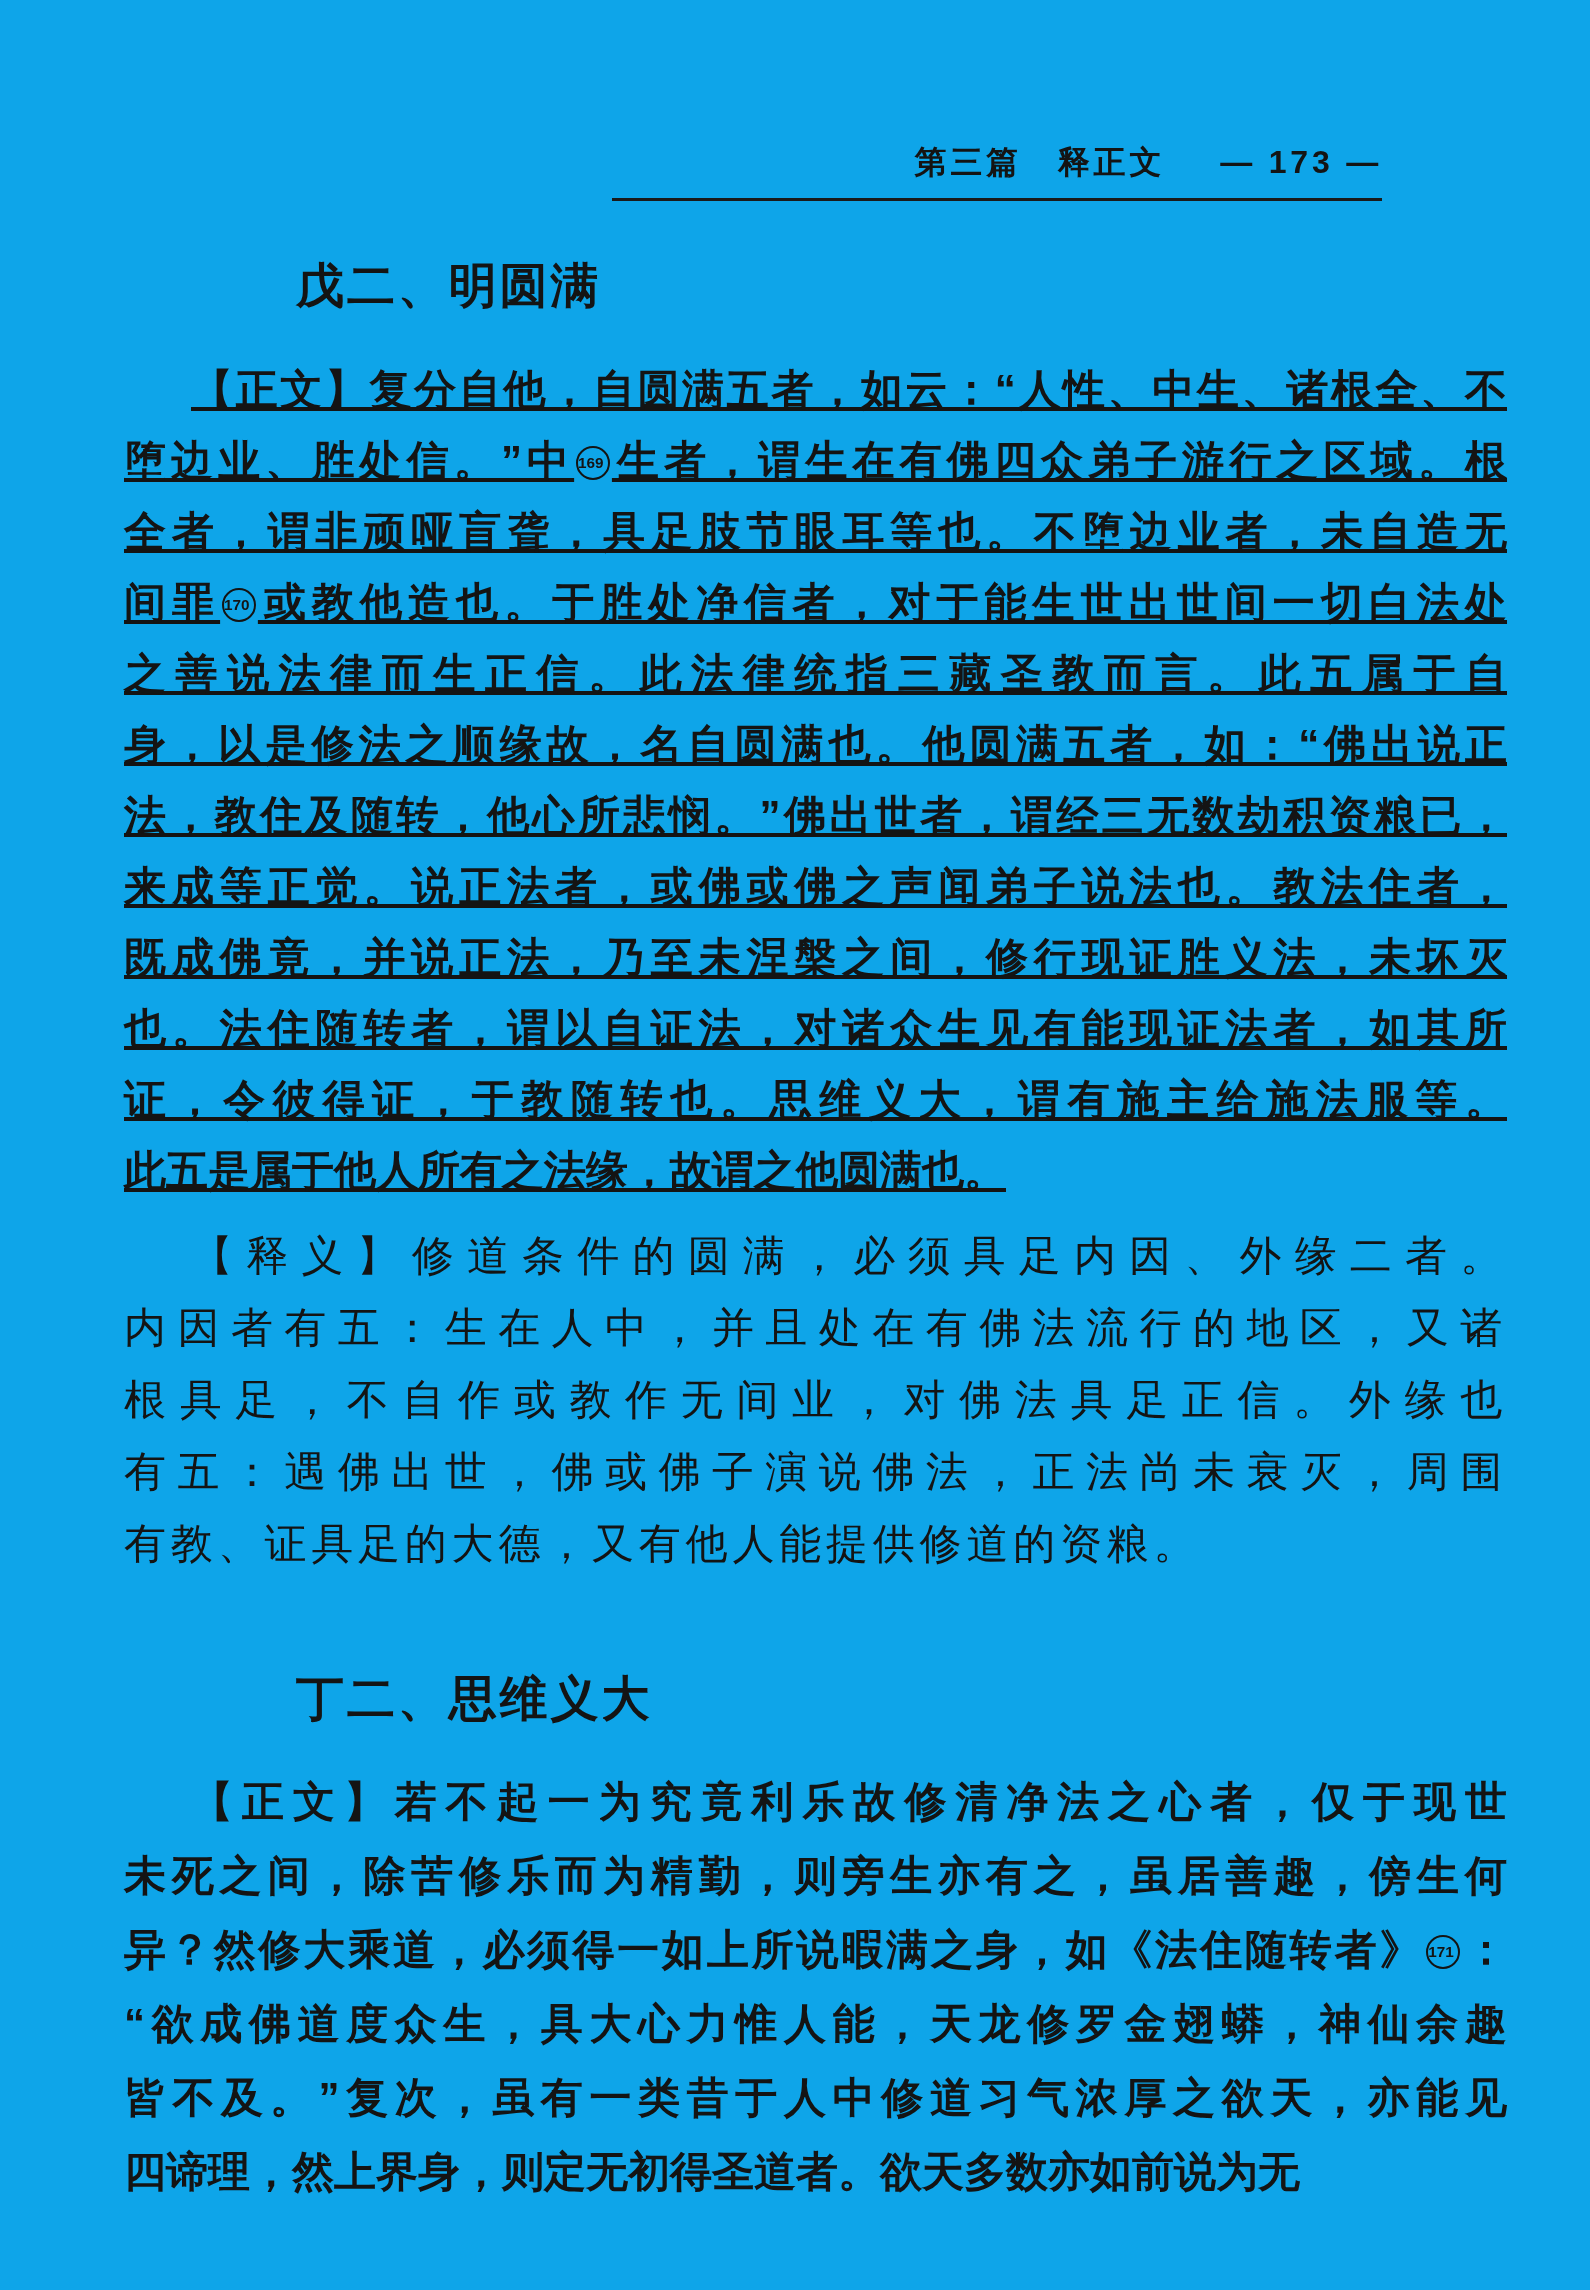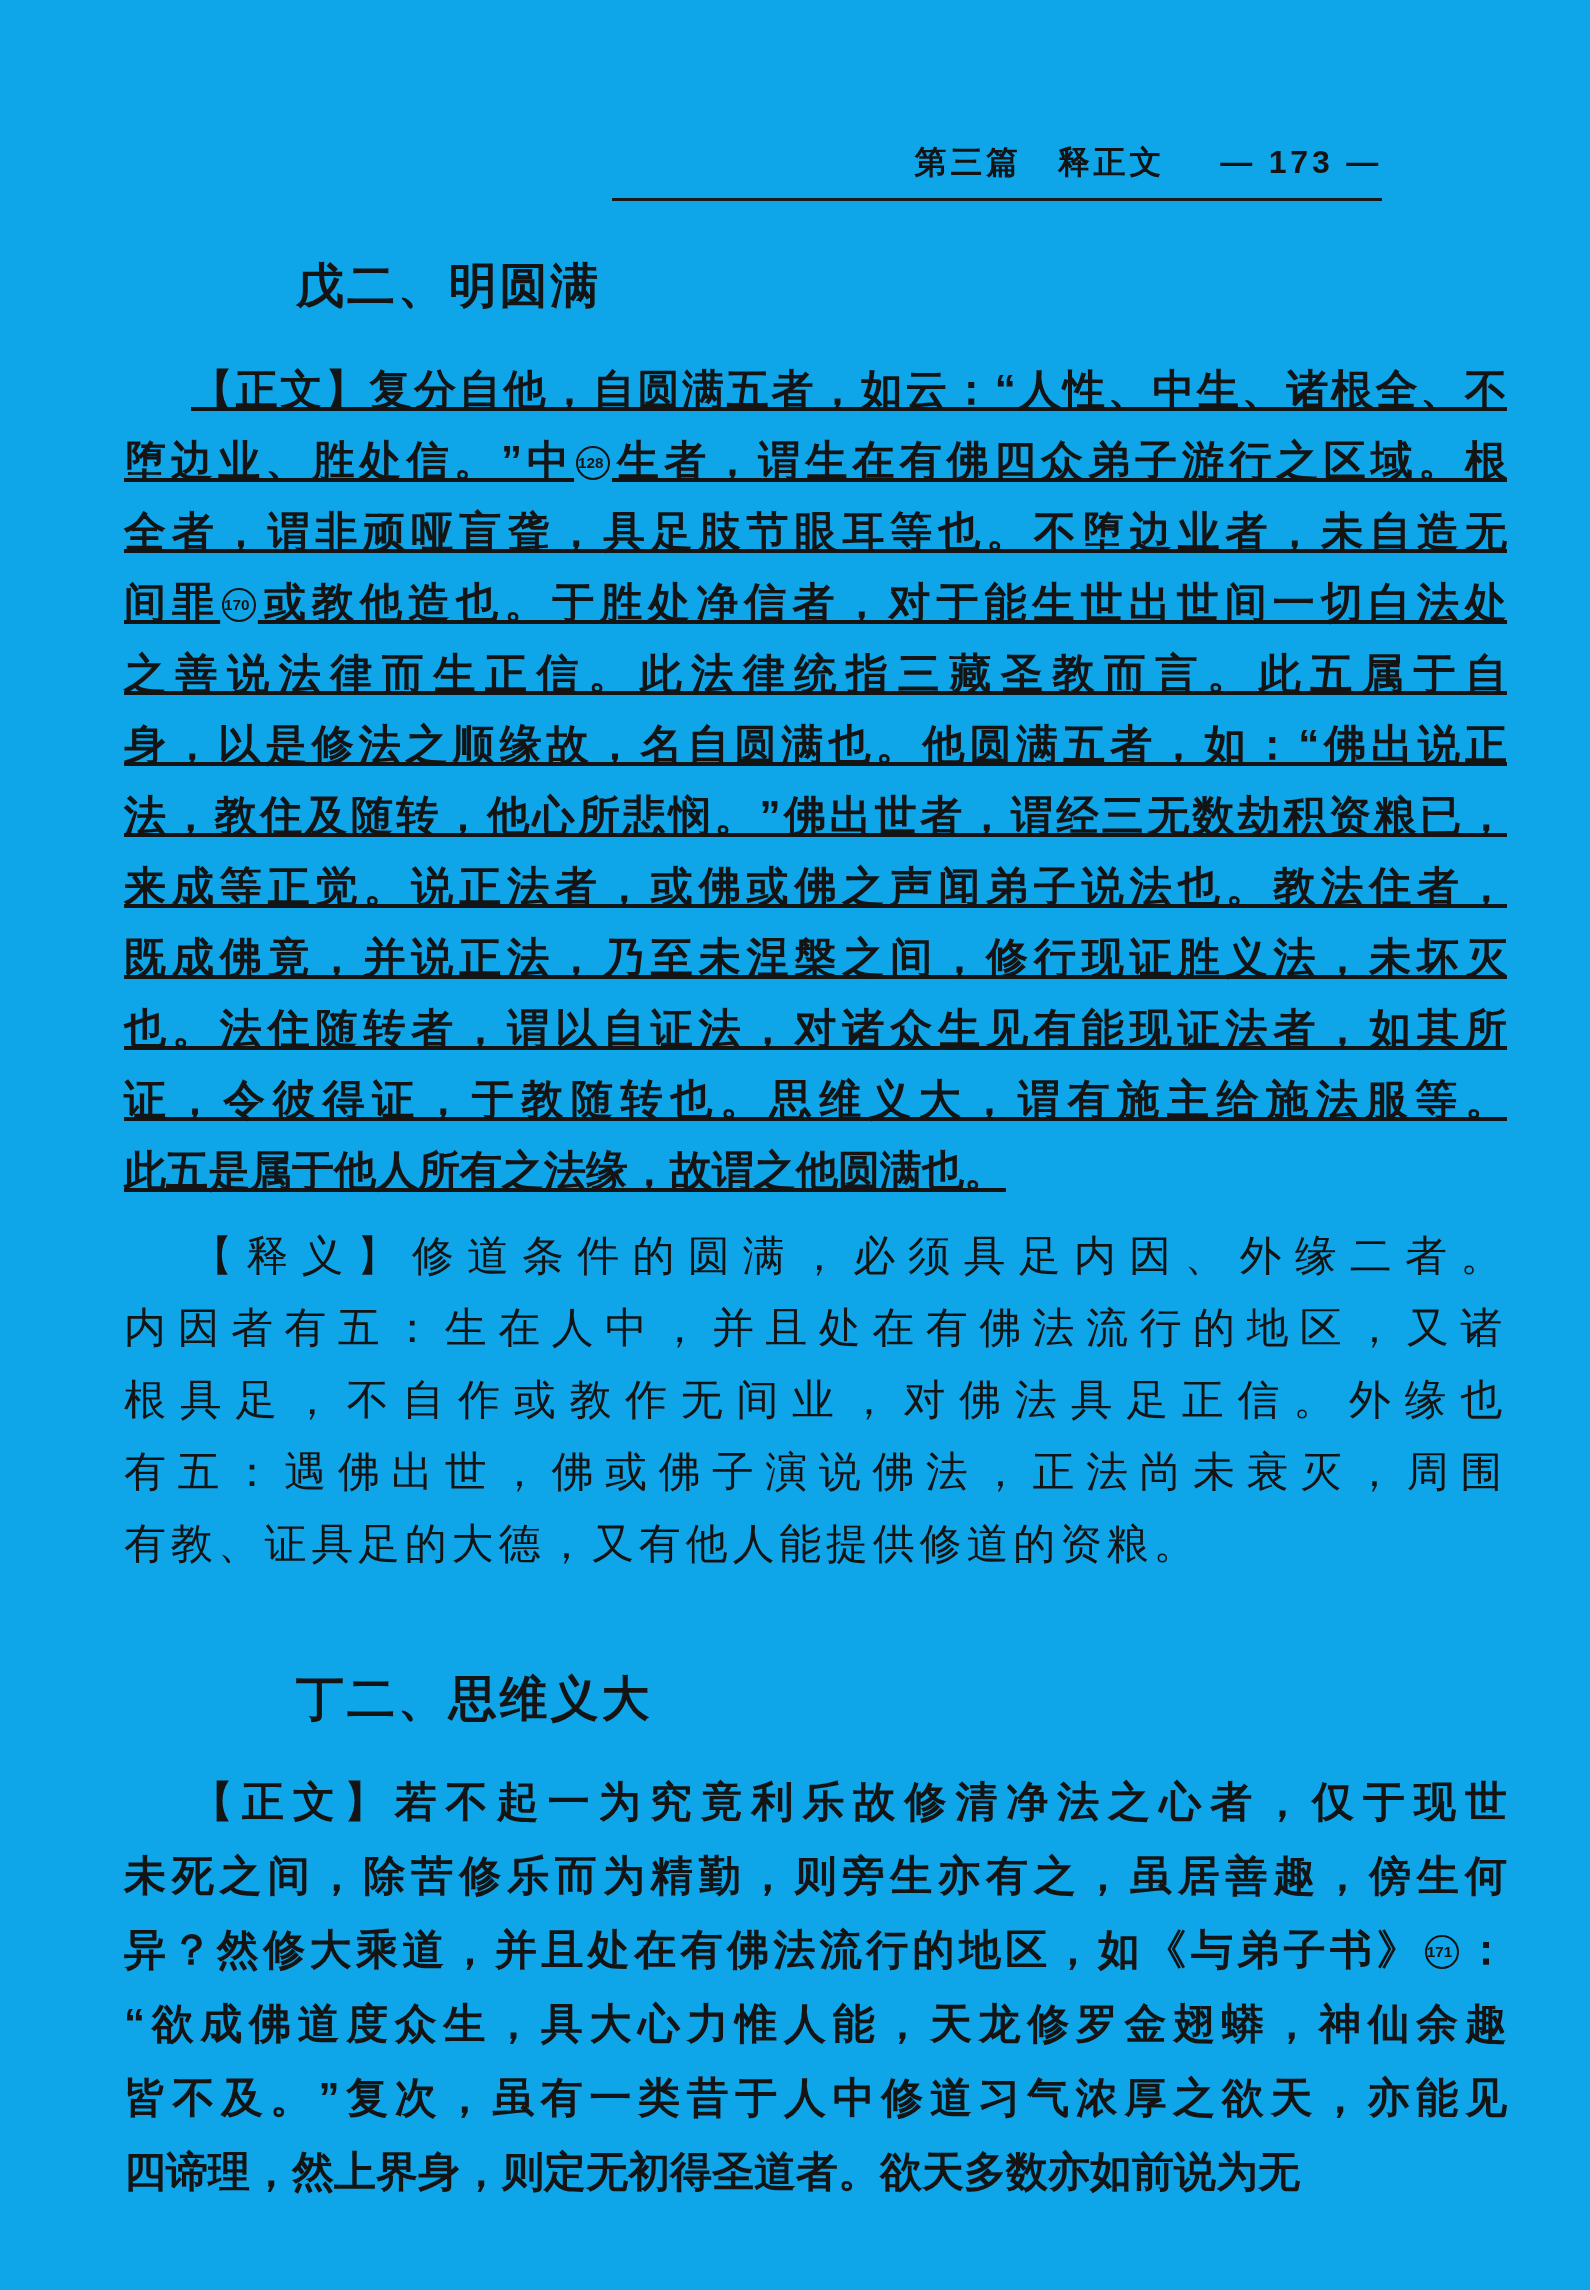--- a/index.html
+++ b/index.html
@@ -76,21 +76,21 @@
     <span>第三篇　释正文</span>
     <span>— 173 —</span>
   </div>
 
   <div class="content">
 
     <div class="section-heading">戊二、明圆满</div>
 
     <div class="para zhengwen p1">
         <div class="line first"><span>【正文】复分自他，自圆满五者，如云：“人性、中生、诸根全、不</span></div>
-        <div class="line"><span>堕边业、胜处信。”中</span><span class="fnref">128</span><span>生者，谓生在有佛四众弟子游行之区域。根</span></div>
+        <div class="line"><span>堕边业、胜处信。”中</span><span class="fnref">169</span><span>生者，谓生在有佛四众弟子游行之区域。根</span></div>
         <div class="line"><span>全者，谓非顽哑盲聋，具足肢节眼耳等也。不堕边业者，未自造无</span></div>
         <div class="line"><span>间罪</span><span class="fnref">170</span><span>或教他造也。于胜处净信者，对于能生世出世间一切白法处</span></div>
         <div class="line"><span>之善说法律而生正信。此法律统指三藏圣教而言。此五属于自</span></div>
         <div class="line"><span>身，以是修法之顺缘故，名自圆满也。他圆满五者，如：“佛出说正</span></div>
         <div class="line"><span>法，教住及随转，他心所悲悯。”佛出世者，谓经三无数劫积资粮已，</span></div>
         <div class="line"><span>来成等正觉。说正法者，或佛或佛之声闻弟子说法也。教法住者，</span></div>
         <div class="line"><span>既成佛竟，并说正法，乃至未涅槃之间，修行现证胜义法，未坏灭</span></div>
         <div class="line"><span>也。法住随转者，谓以自证法，对诸众生见有能现证法者，如其所</span></div>
         <div class="line"><span>证，令彼得证，于教随转也。思维义大，谓有施主给施法服等。</span></div>
         <div class="line last"><span>此五是属于他人所有之法缘，故谓之他圆满也。</span></div>
@@ -102,21 +102,21 @@
         <div class="line"><span>根具足，不自作或教作无间业，对佛法具足正信。外缘也</span></div>
         <div class="line"><span>有五：遇佛出世，佛或佛子演说佛法，正法尚未衰灭，周围</span></div>
         <div class="line last"><span>有教、证具足的大德，又有他人能提供修道的资粮。</span></div>
       </div>
 
     <div class="section-heading second">丁二、思维义大</div>
 
     <div class="para zhengwen p3">
         <div class="line first"><span>【正文】若不起一为究竟利乐故修清净法之心者，仅于现世</span></div>
         <div class="line"><span>未死之间，除苦修乐而为精勤，则旁生亦有之，虽居善趣，傍生何</span></div>
-        <div class="line"><span>异？然修大乘道，并且处在有佛法流行的地区，如《与弟子书》</span><span class="fnref">171</span><span>：</span></div>
+        <div class="line"><span>异？然修大乘道，必须得一如上所说暇满之身，如《法住随转者》</span><span class="fnref">171</span><span>：</span></div>
         <div class="line"><span>“欲成佛道度众生，具大心力惟人能，天龙修罗金翅蟒，神仙余趣</span></div>
         <div class="line"><span>皆不及。”复次，虽有一类昔于人中修道习气浓厚之欲天，亦能见</span></div>
         <div class="line last"><span>四谛理，然上界身，则定无初得圣道者。欲天多数亦如前说为无</span></div>
       </div>
 
   </div>
 </div>
 
 
 </body></html>

